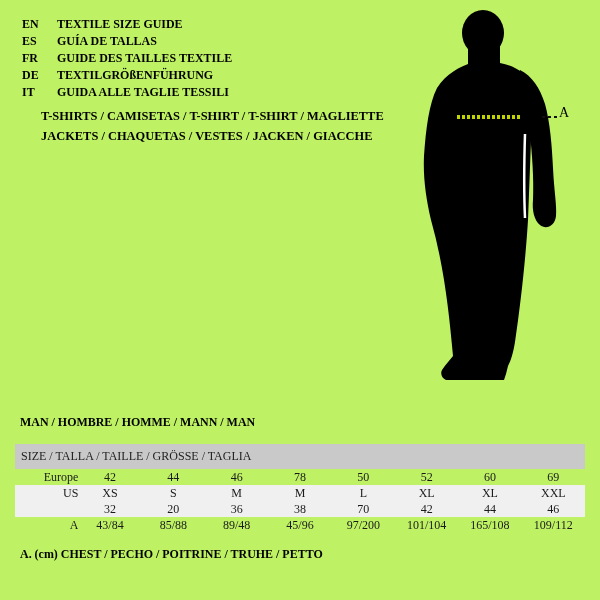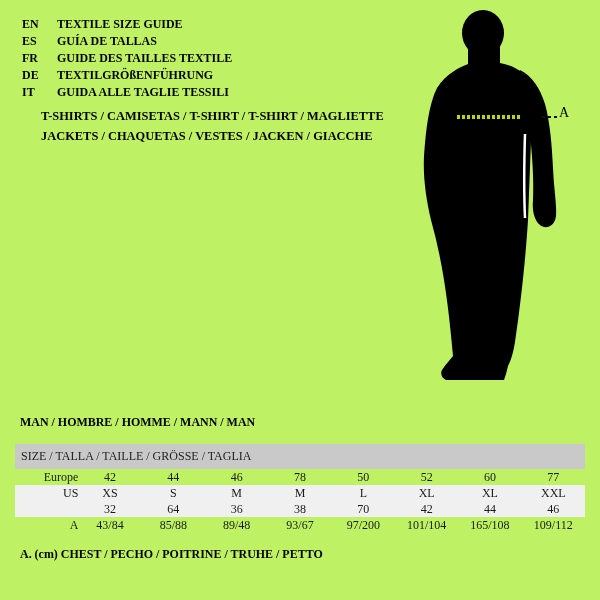--- a/index.html
+++ b/index.html
@@ -118,50 +118,50 @@
       </tr>
     <tr>
           <td class="row-label">Europe</td>
           <td>42</td>
           <td>44</td>
           <td>46</td>
           <td>78</td>
           <td>50</td>
           <td>52</td>
           <td>60</td>
-          <td>77</td>
+          <td>69</td>
         </tr>
         <tr class="shaded">
           <td class="row-label">US</td>
           <td>XS</td>
           <td>S</td>
           <td>M</td>
           <td>M</td>
           <td>L</td>
           <td>XL</td>
           <td>XL</td>
           <td>XXL</td>
         </tr>
         <tr class="shaded">
           <td class="row-label"></td>
           <td>32</td>
-          <td>64</td>
+          <td>20</td>
           <td>36</td>
           <td>38</td>
           <td>70</td>
           <td>42</td>
           <td>44</td>
           <td>46</td>
         </tr>
         <tr>
           <td class="row-label">A</td>
           <td>43/84</td>
           <td>85/88</td>
           <td>89/48</td>
-          <td>93/67</td>
+          <td>45/96</td>
           <td>97/200</td>
           <td>101/104</td>
           <td>165/108</td>
           <td>109/112</td>
         </tr>
       </tbody>
   </table>
 
   <div class="footer-note condensed">A. (cm) CHEST / PECHO / POITRINE / TRUHE / PETTO</div>
 

